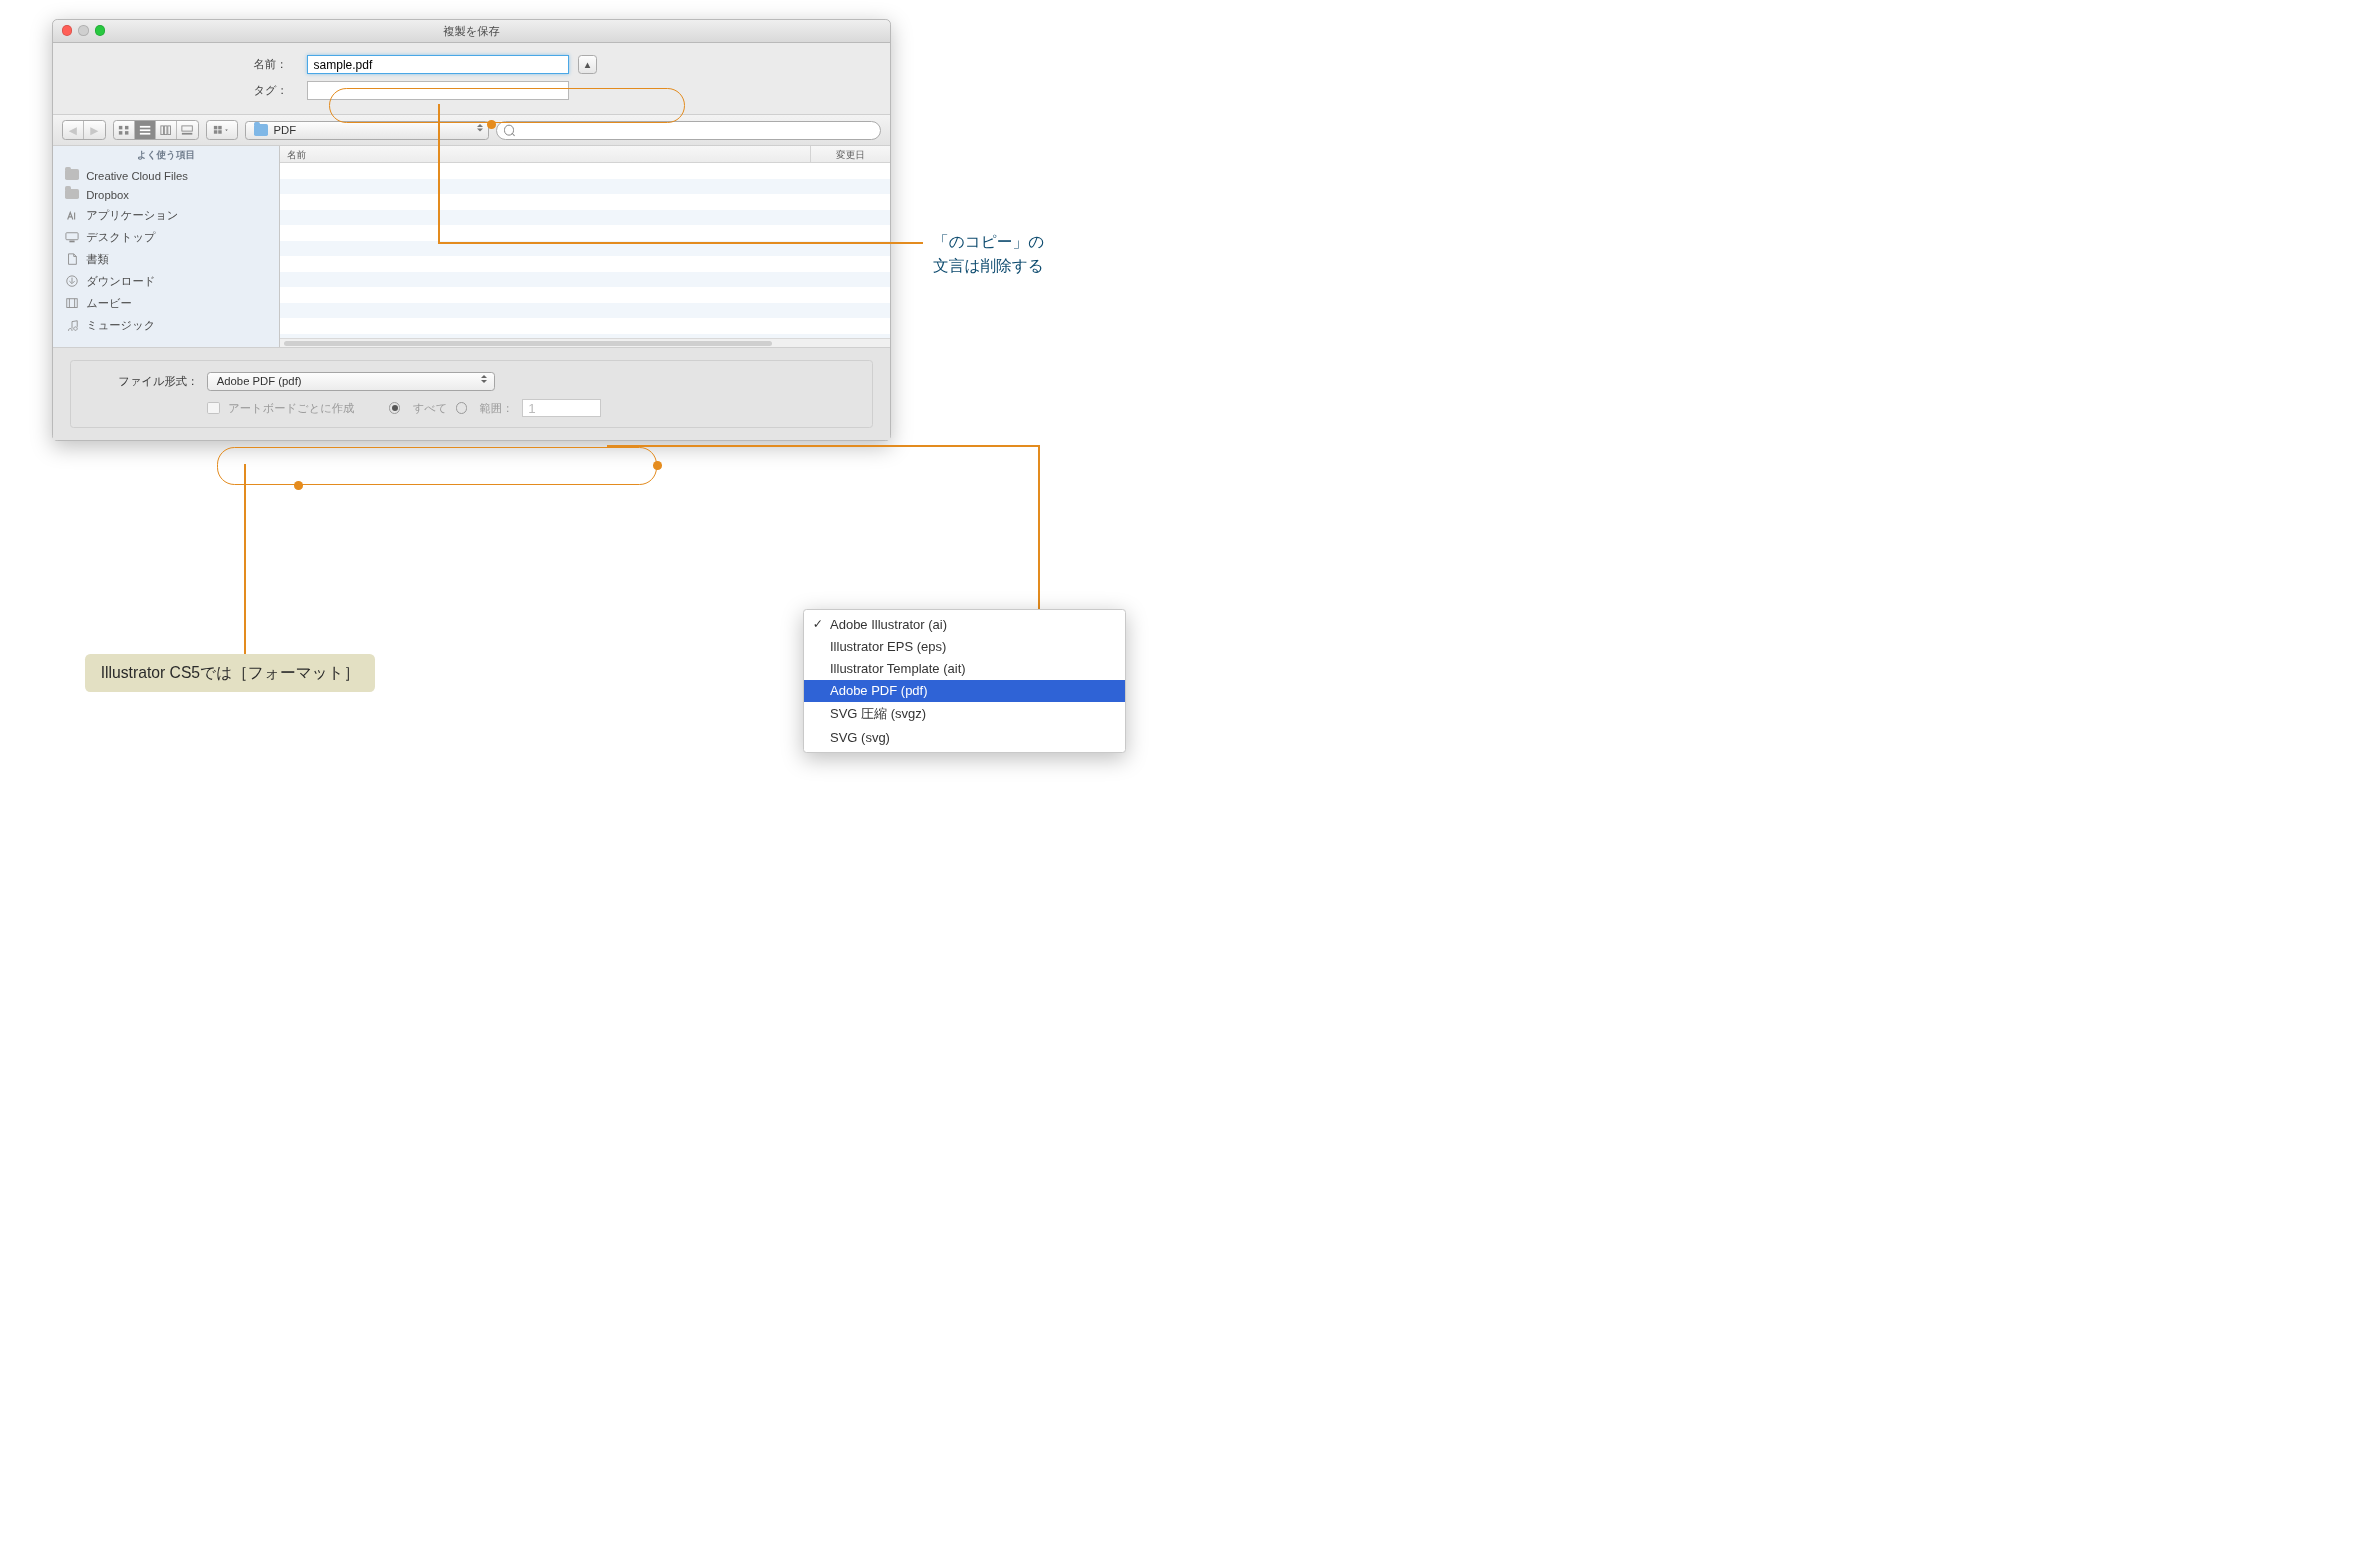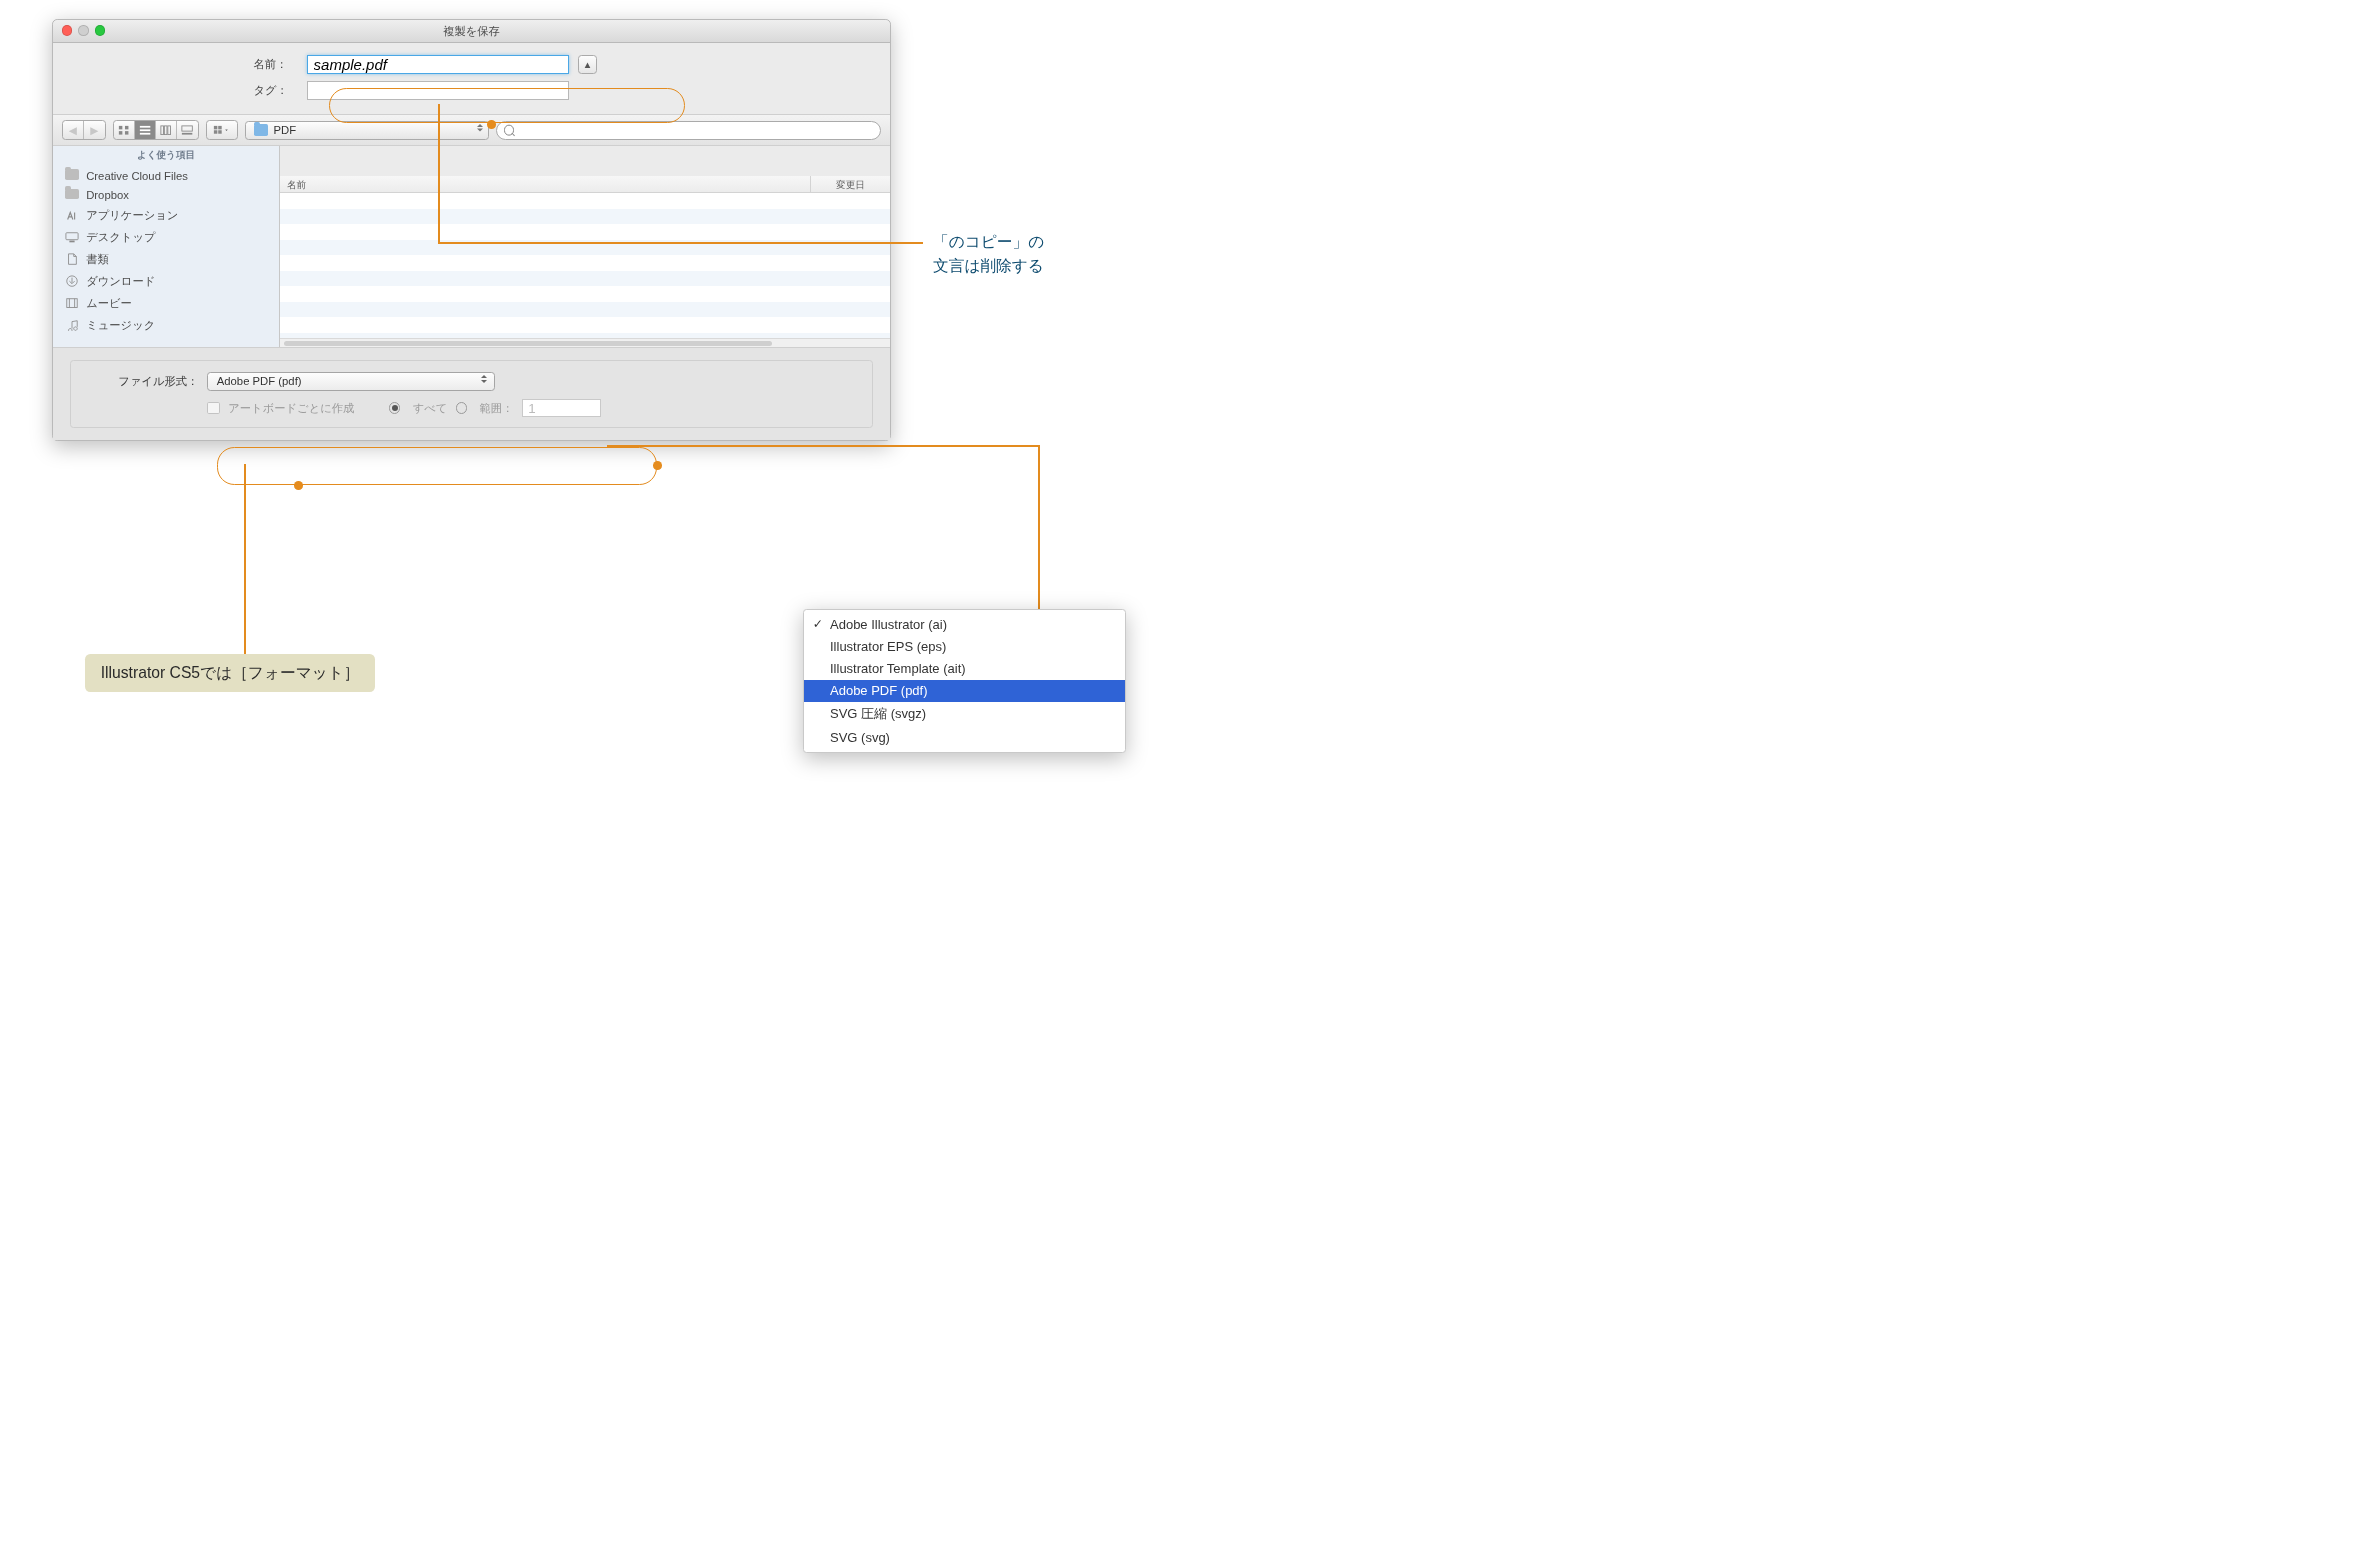--- a/index.html
+++ b/index.html
@@ -53,22 +53,21 @@
     display: flex; align-items: center; margin-bottom: 7px;
   }
   .row-label {
     width: 52px; text-align: left; margin-left: 183px; margin-right: 2px; color: #444;
   }
   .text-input, .tag-input {
     height: 19px;
     border: 0.9px solid #b8b8b8;
     background: #fff;
     padding: 0 5.2px;
-    font-size: 15px;
-    font-style: italic;
+    font-size: 12px;
   }
   .name-input-wrap {
     position: relative;
   }
   .text-input {
     width: 262px;
     border: 1.7px solid #4aa7e6;
     box-shadow: 0 0 3.5px rgba(74,167,230,.6);
     outline: none;
   }
@@ -159,21 +158,21 @@
     padding:3.5px 8.7px; font-size:9.6px; color:#6d7a8a; font-weight:bold;
   }
   .sidebar-item {
     padding:3.5px 8.7px 3.5px 12.2px; display:flex; align-items:center; gap:7px;
     color:#4a4a4a; font-size:11.3px;
   }
   .sidebar-item.selected { font-weight:normal; }
   .sbi-folder { background:#bdbdbd; border-radius:1.7px; }
   .sbi-folder::before{content:"";position:absolute;top:-2.6px;left:0;width:6.1px;height:3.5px;background:#bdbdbd;border-radius:1.7px 1.7px 0 0;}
   .file-list {
-    flex:1; background:#a21caf; position:relative;margin-top:30px;
+    flex:1; background:#a21caf; position:relative;
   }
   .file-list-head {
     height:17.4px; background: linear-gradient(#f7f7f7,#ececec);
     border-bottom:0.9px solid #d3d3d3;
     display:flex; font-size:9.6px; color:#5c5c5c;
   }
   .file-list-head .col1 { flex:1; padding:2.6px 7px; border-right:0.9px solid #d3d3d3;}
   .file-list-head .col2 { width:79px; padding:2.6px 7px; text-align:center;}
   .stripes {
     background: repeating-linear-gradient(#fff 0 15.7px, #f1f6fb 15.7px 31px);

